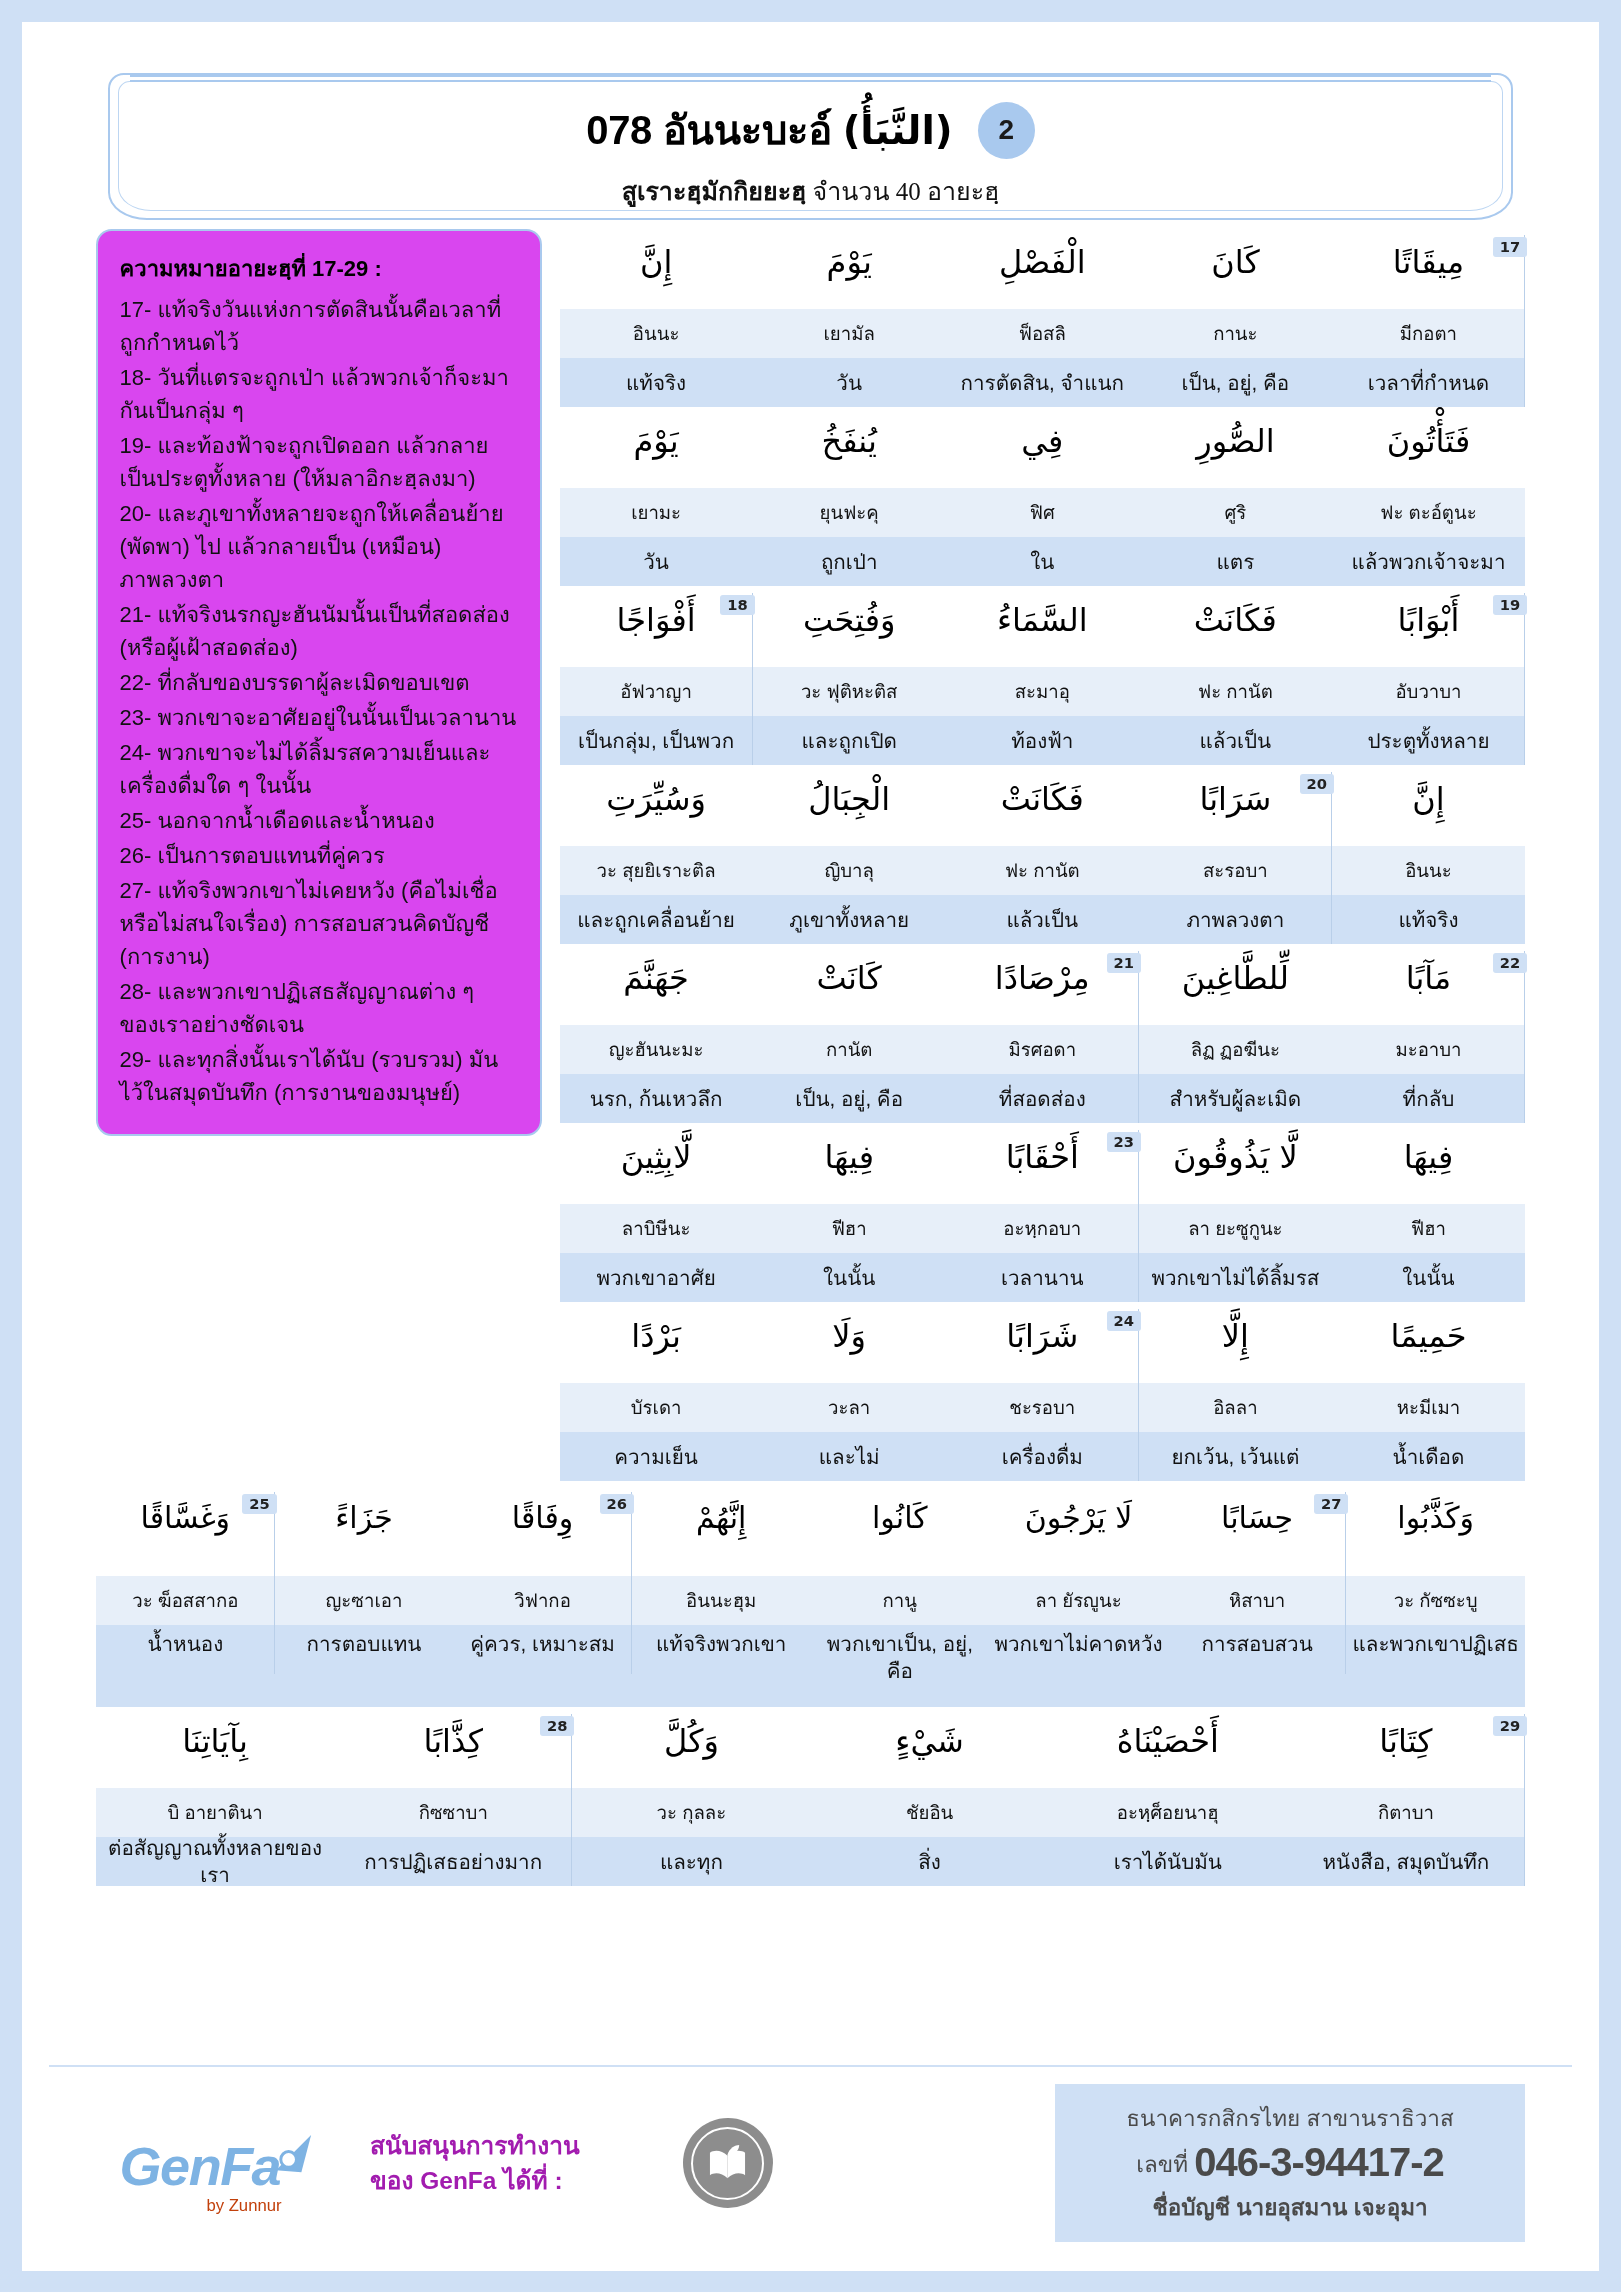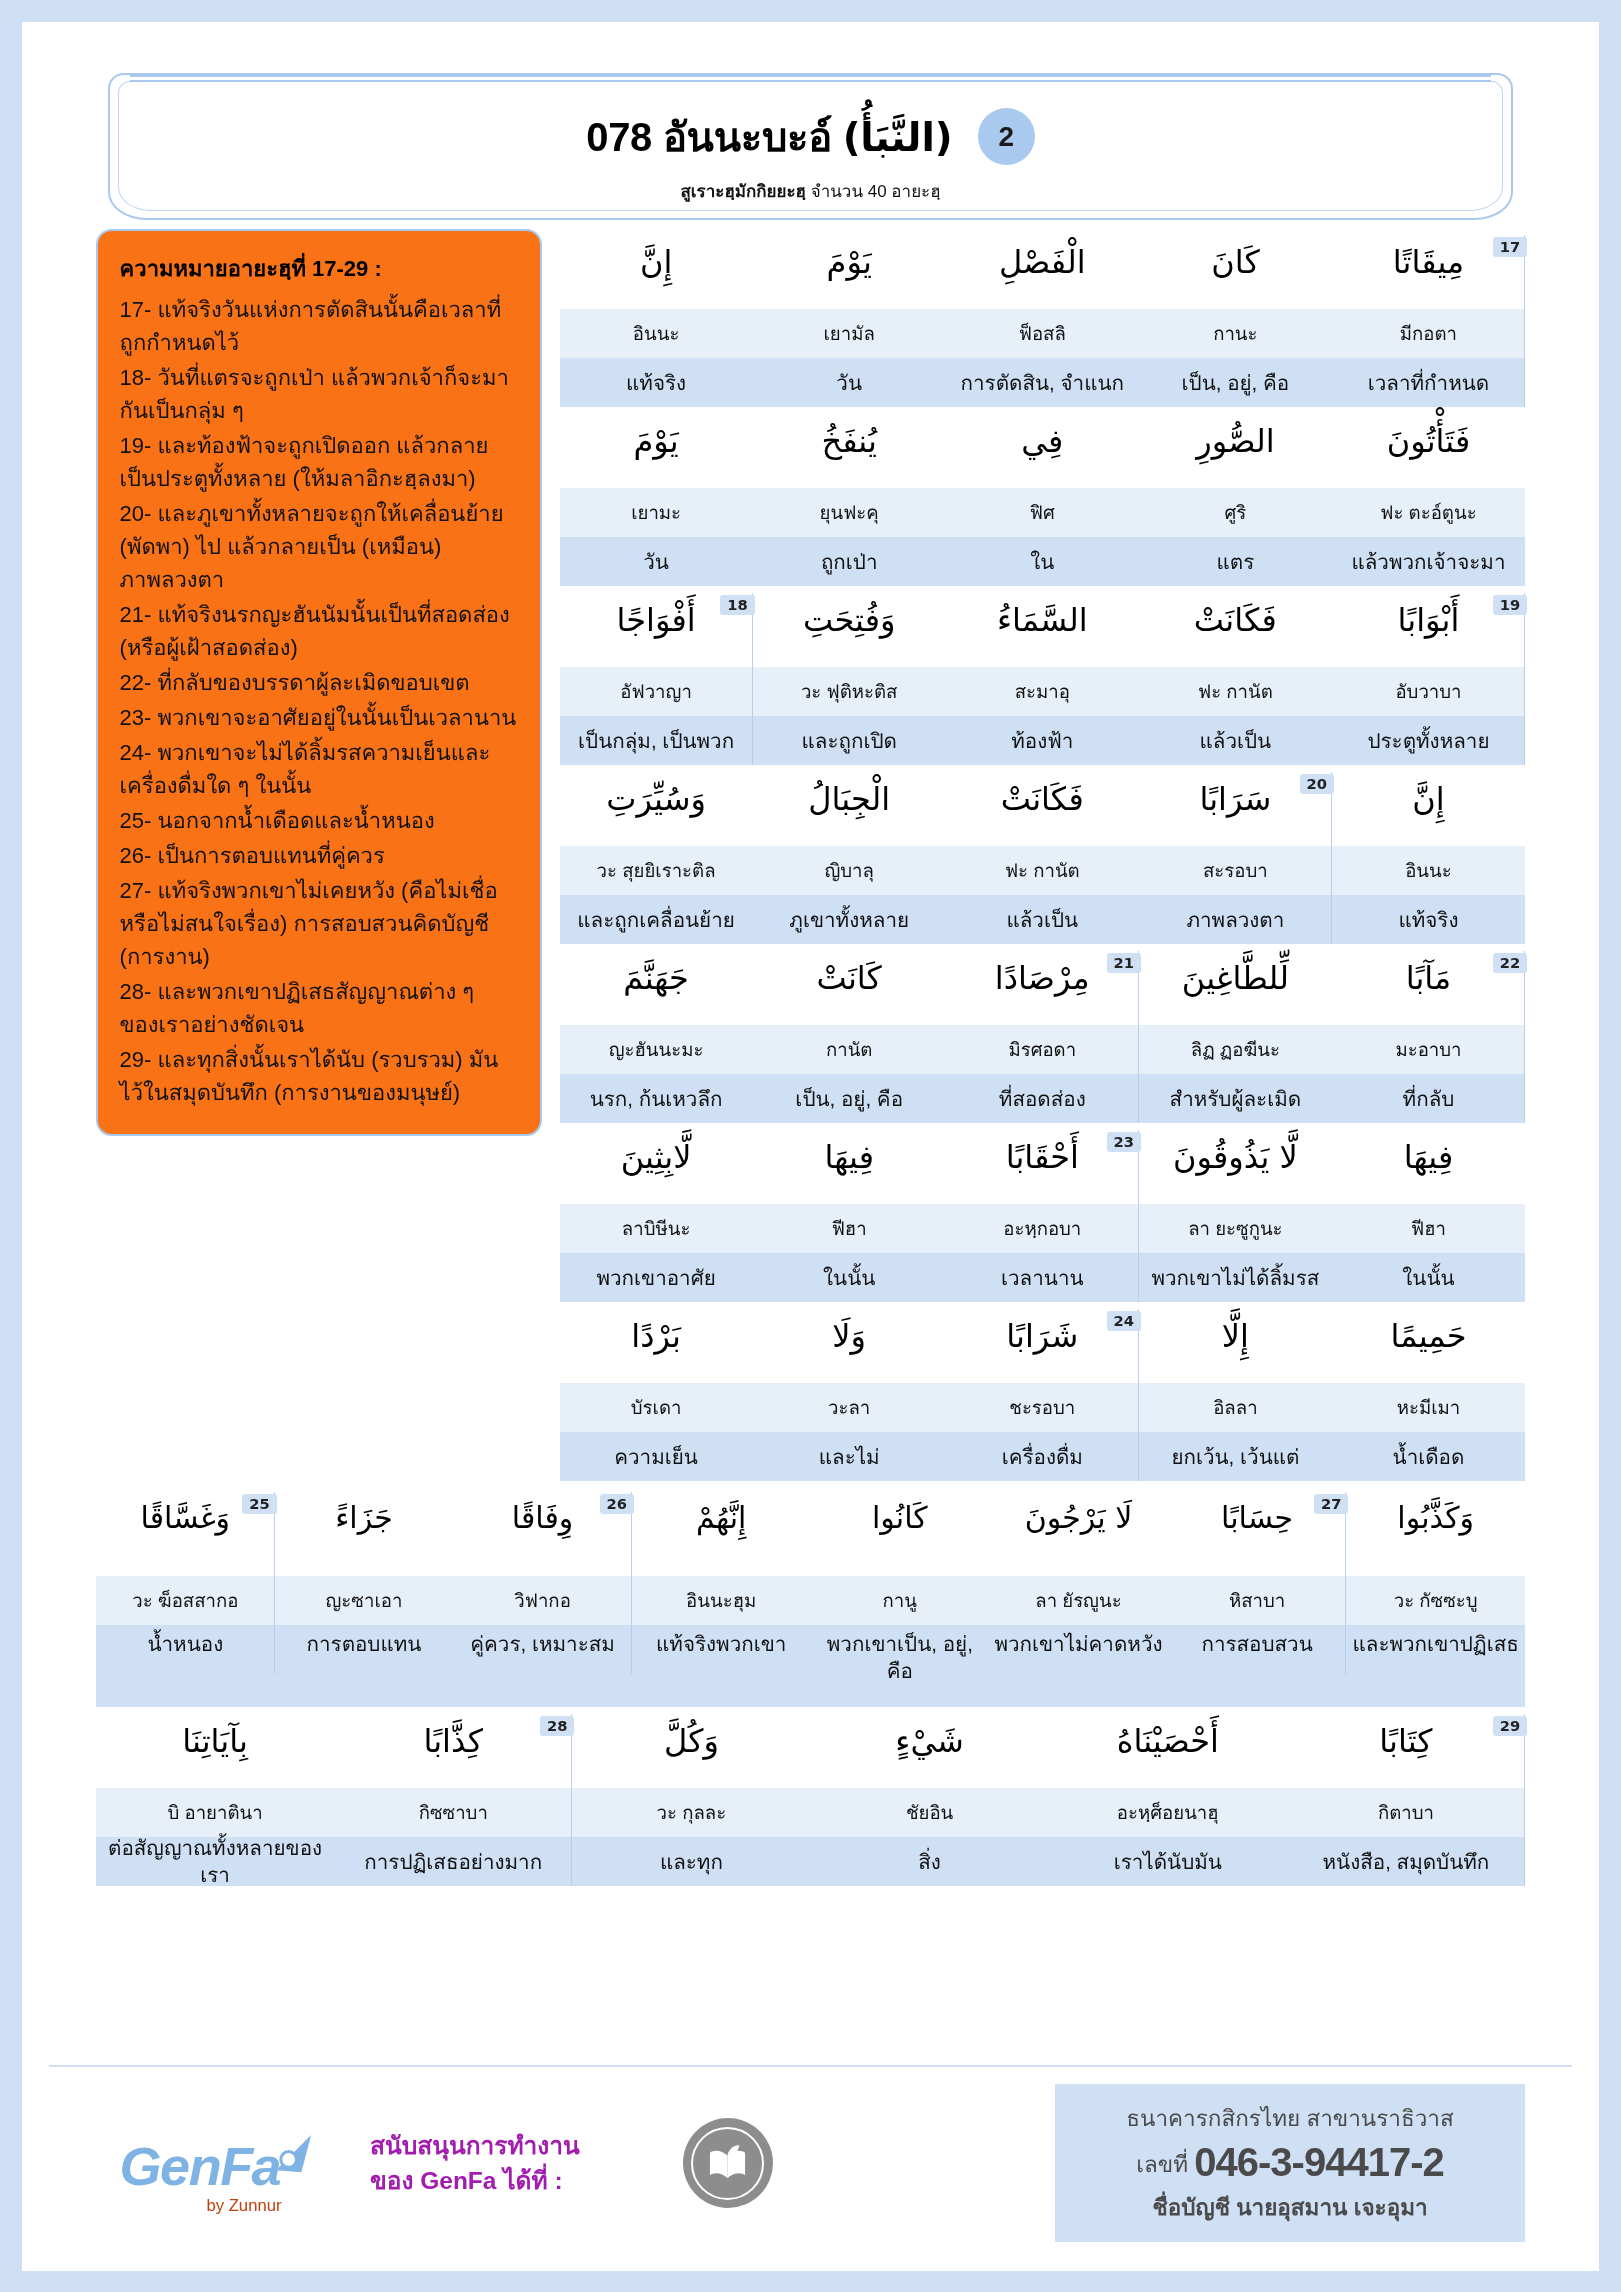--- a/index.html
+++ b/index.html
@@ -80,41 +80,42 @@
     background: #a9c9ee;
     color: #1a1a1a;
     font-size: 28px;
     font-weight: bold;
     display: flex;
     align-items: center;
     justify-content: center;
   }
   .surah-sub {
     margin-top: 8.8px;
-    font-size: 17px;
+    font-size: 25px;
     color: #111;
+    font-family: Liberation Serif, serif;
   }
   .surah-sub b { font-weight: bold; }
 
   
   .body-area {
     display: flex;
     gap: 17.6px;
     padding: 0 47px;
     align-items: flex-start;
   }
 
   
   .meaning-box {
     width: 446px;
     flex: 0 0 446px;
     border: 2px solid #a9c9ee;
     border-radius: 15.7px;
     padding: 19.6px 21.6px 23.5px 21.6px;
-    background: #f97316;
+    background: #d946ef;
   }
   .meaning-title {
     font-size: 22px;
     font-weight: bold;
     color: #000;
     margin-bottom: 6.9px;
   }
   .meaning-item {
     font-size: 22px;
     line-height: 1.5;

